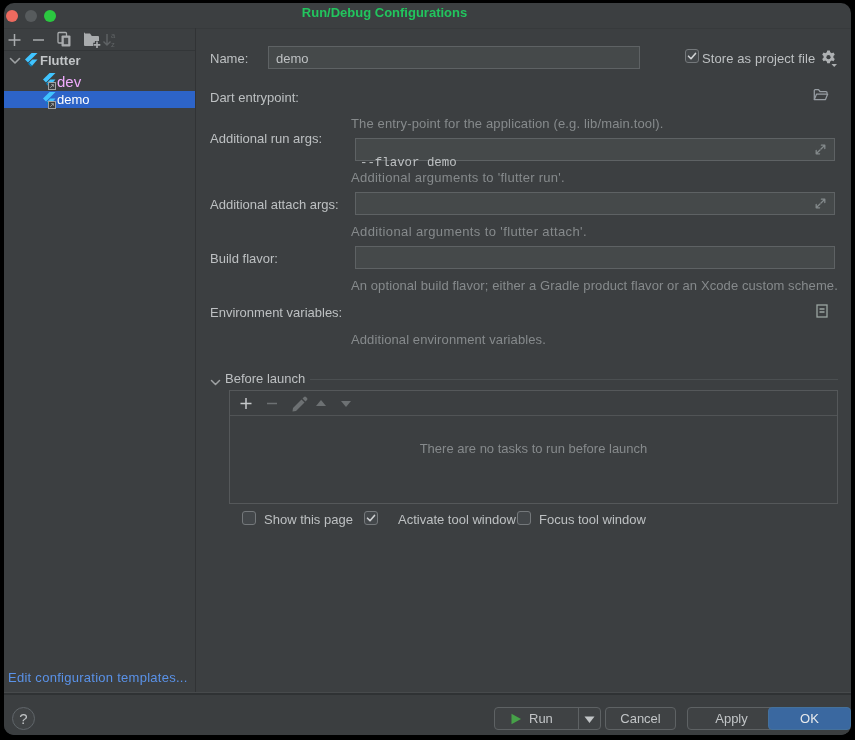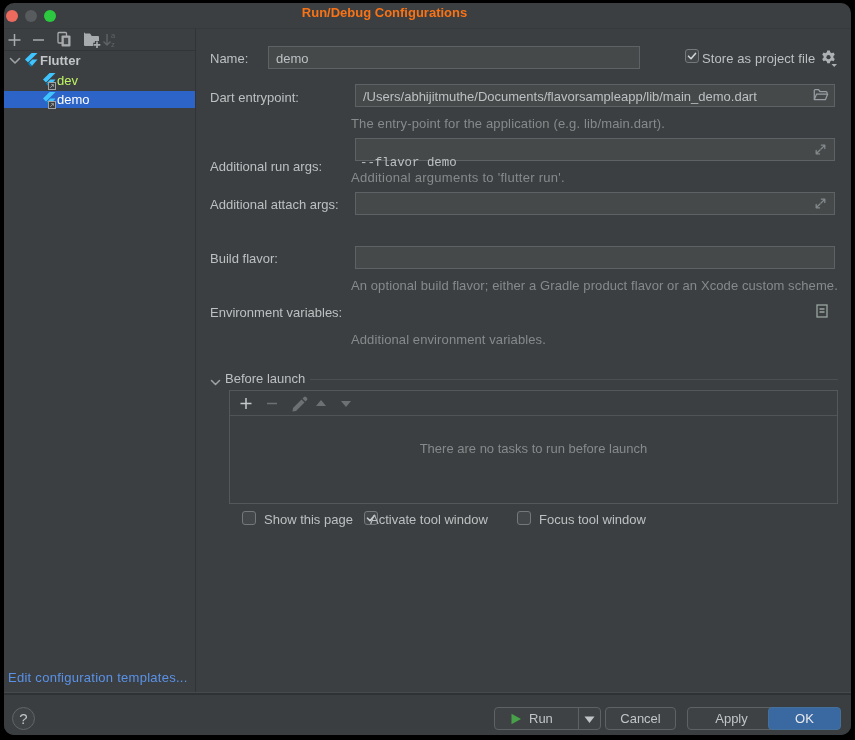--- a/index.html
+++ b/index.html
@@ -25,21 +25,21 @@
   color:#c2c5c7; font-size:13px; text-align:center; line-height:21px; background:#3f4244;
 }
 </style>
 </head>
 <body>
 <div id="win">
 
   <div class="abs" style="left:2px; top:7px; width:12px; height:12px; border-radius:50%; background:#ed6a5f;"></div>
   <div class="abs" style="left:21px; top:7px; width:12px; height:12px; border-radius:50%; background:#575b5d;"></div>
   <div class="abs" style="left:40px; top:7px; width:12px; height:12px; border-radius:50%; background:#2bc840;"></div>
-  <div class="abs" style="left:0; top:2px; width:761px; text-align:center; font-size:13px; font-weight:bold; color:#f97316;">Run/Debug Configurations</div>
+  <div class="abs" style="left:0; top:2px; width:761px; text-align:center; font-size:13px; font-weight:bold; color:#22c55e;">Run/Debug Configurations</div>
   <div class="abs" style="left:0; top:25px; width:847px; height:1px; background:#373a3c;"></div>
 
   <div class="abs" style="left:191px; top:25px; width:1px; height:667px; background:#313335;"></div>
 
   <div class="abs" id="tb1" style="left:0px; top:26px; width:191px; height:21px;">
     <svg width="191" height="21" viewBox="0 0 191 21">
       <g stroke="#a9acae" stroke-width="1.5" fill="none">
         <path d="M10.5 5 L10.5 17 M4.5 11 L16.5 11"></path>
         <path d="M29 11 L40 11"></path>
       </g>
@@ -75,21 +75,21 @@
       <path d="M14.5 7.5 L9.3 7.5 L6.1 10.7 L9.1 13.7 Z" fill="#40c4ff"></path>
       <path d="M6.1 10.7 L9.1 13.7 L8 14.8 L5 11.8 Z" fill="#0286c3"></path>
     </svg>
     <div class="abs" style="left:36px; top:1px; font-size:13px; font-weight:bold; color:#c2c5c7;">Flutter</div>
 
     <svg class="abs" style="left:37px; top:20px;" width="16" height="16" viewBox="0 0 16 16">
       <path d="M14.5 1 L8.6 1 L2 7.6 L5 10.5 Z" fill="#40c4ff"></path>
       <path d="M14.5 7.5 L9.3 7.5 L6.1 10.7 L9.1 13.7 Z" fill="#40c4ff"></path>
       <path d="M6.1 10.7 L9.1 13.7 L8 14.8 L5 11.8 Z" fill="#0286c3"></path>
     </svg>
-    <div class="abs" style="left:53px; top:21px; font-size:13px; color:#bef264;">dev</div>
+    <div class="abs" style="left:53px; top:21px; font-size:15px; color:#f0abfc;">dev</div>
 
     <svg class="abs" style="left:37px; top:39px;" width="16" height="16" viewBox="0 0 16 16">
       <path d="M14.5 1 L8.6 1 L2 7.6 L5 10.5 Z" fill="#40c4ff"></path>
       <path d="M14.5 7.5 L9.3 7.5 L6.1 10.7 L9.1 13.7 Z" fill="#40c4ff"></path>
       <path d="M6.1 10.7 L9.1 13.7 L8 14.8 L5 11.8 Z" fill="#0286c3"></path>
     </svg>
     <div class="abs" style="left:53px; top:40px; font-size:13px; color:#ffffff;">demo</div>
 
     <svg class="abs" style="left:44px; top:30px;" width="8" height="8" viewBox="0 0 8 8">
       <rect x="0.5" y="0.5" width="7" height="7" fill="#3c3f41" stroke="#9fa2a4" stroke-width="1"></rect>
@@ -115,53 +115,51 @@
     <svg width="18" height="18" viewBox="0 0 18 18">
       <g fill="#aeb1b3">
         <path d="M7.2 1.5 h2.6 l0.4 1.8 a4.9 4.9 0 0 1 1.5 0.9 l1.8 -0.6 l1.3 2.2 l-1.4 1.2 a5 5 0 0 1 0 1.8 l1.4 1.2 l-1.3 2.2 l-1.8 -0.6 a4.9 4.9 0 0 1 -1.5 0.9 l-0.4 1.8 h-2.6 l-0.4 -1.8 a4.9 4.9 0 0 1 -1.5 -0.9 l-1.8 0.6 l-1.3 -2.2 l1.4 -1.2 a5 5 0 0 1 0 -1.8 l-1.4 -1.2 l1.3 -2.2 l1.8 0.6 a4.9 4.9 0 0 1 1.5 -0.9 z"></path>
         <circle cx="8.5" cy="8.2" r="2.1" fill="#3c3f41"></circle>
         <path d="M11.5 15 L17 15 L14.2 18 Z"></path>
       </g>
     </svg>
   </div>
 
   <div class="lbl" style="left:206px; top:87px;">Dart entrypoint:</div>
-  <div class="field" style="left:351px; top:81px; width:480px;">
-      <span class="ftext">/Users/abhijitmuthe/Documents/flavorsampleapp/lib/main_demo.dart</span>
-    </div>
   <div class="abs" id="folder" style="left:809px; top:85px;">
     <svg width="16" height="14" viewBox="0 0 16 14">
       <g stroke="#979da3" stroke-width="1.25" fill="none" stroke-linejoin="round">
         <path d="M1.3 11.5 L1.3 2.6 a1 1 0 0 1 1 -1 h3.2 l1.5 1.9 h6 a1 1 0 0 1 1 1 v1.2"></path>
         <path d="M1.3 11.5 L3.6 6 h11.1 L12.5 11.5 z"></path>
       </g>
     </svg>
   </div>
-  <div class="help" style="left:347px; top:113px; letter-spacing:0.145px;">The entry-point for the application (e.g. lib/main.dart).</div>
-
-  <div class="lbl" style="left:206px; top:156px;">Additional run args:</div>
+  <div class="help" style="left:347px; top:113px; letter-spacing:0.145px;">The entry-point for the application (e.g. lib/main.tool).</div>
+
+  <div class="lbl" style="left:206px; top:128px;">Additional run args:</div>
   <div class="field" style="left:351px; top:135px; width:480px;">
       <span class="ftext" style="font-family:'Liberation Mono',monospace; font-size:12.4px; top:5px; left:4px;margin-top:12px;">--flavor demo</span>
     </div>
   <div class="abs expand" style="left:810px; top:139px;"><svg width="13" height="13" viewBox="0 0 13 13">
       <g stroke="#83898b" stroke-width="1.3" fill="none" stroke-linecap="round" stroke-linejoin="round">
         <path d="M7 6 L10.8 2.2 M7.4 2.2 L10.8 2.2 L10.8 5.6"></path>
         <path d="M6 7 L2.2 10.8 M2.2 7.4 L2.2 10.8 L5.6 10.8"></path>
       </g>
     </svg></div>
   <div class="help" style="left:347px; top:167px; letter-spacing:0.27px;">Additional arguments to 'flutter run'.</div>
 
   <div class="lbl" style="left:206px; top:194px;">Additional attach args:</div>
   <div class="field" style="left:351px; top:189px; width:480px;"></div>
   <div class="abs expand" style="left:810px; top:193px;"><svg width="13" height="13" viewBox="0 0 13 13">
       <g stroke="#83898b" stroke-width="1.3" fill="none" stroke-linecap="round" stroke-linejoin="round">
         <path d="M7 6 L10.8 2.2 M7.4 2.2 L10.8 2.2 L10.8 5.6"></path>
         <path d="M6 7 L2.2 10.8 M2.2 7.4 L2.2 10.8 L5.6 10.8"></path>
       </g>
     </svg></div>
+  <div class="help" style="left:347px; top:221px; letter-spacing:0.38px;">Additional arguments to 'flutter attach'.</div>
 
   <div class="lbl" style="left:206px; top:248px;">Build flavor:</div>
   <div class="field" style="left:351px; top:243px; width:480px;"></div>
   <div class="help" style="left:347px; top:275px; letter-spacing:0.094px;">An optional build flavor; either a Gradle product flavor or an Xcode custom scheme.</div>
 
   <div class="lbl" style="left:206px; top:302px;">Environment variables:</div>
   <div class="abs" id="envicon" style="left:812px; top:301px;">
     <svg width="13" height="15" viewBox="0 0 13 15">
       <rect x="1" y="1" width="10" height="12" fill="none" stroke="#9aa5a1" stroke-width="1.3"></rect>
       <path d="M3.5 5 h5 M3.5 8 h5" stroke="#9aa5a1" stroke-width="1.3"></path>
@@ -194,21 +192,21 @@
   </div>
   <div class="abs" style="left:226px; top:438px; width:607px; text-align:center; font-size:13px; color:#868a8c;">There are no tasks to run before launch</div>
 
   <div class="cb" style="left:238px; top:508px;"></div>
   <div class="lbl" style="left:260px; top:509px;">Show this page</div>
   <div class="cb" style="left:360px; top:508px;">
       <svg width="12" height="12" viewBox="0 0 12 12">
         <path d="M2.5 6.2 L5 8.7 L9.5 3.4" stroke="#cfd1d3" stroke-width="1.6" fill="none" stroke-linecap="round" stroke-linejoin="round"></path>
       </svg>
     </div>
-  <div class="lbl" style="left:366px; top:509px;">Activate tool window</div>
+  <div class="lbl" style="left:394px; top:509px;">Activate tool window</div>
   <div class="cb" style="left:513px; top:508px;"></div>
   <div class="lbl" style="left:535px; top:509px;">Focus tool window</div>
 
   <div class="abs" style="left:4px; top:667px; font-size:13px; letter-spacing:0.27px; color:#5a92e8;">Edit configuration templates...</div>
   <div class="abs" style="left:0; top:689px; width:847px; height:1px; background:#474a4c;"></div>
     <div class="abs" style="left:0; top:690px; width:847px; height:2px; background:#2f3234;"></div>
     <div class="abs" style="left:0; top:692px; width:847px; height:40px; background:#3b3e40;"></div>
 
   <div class="abs" style="left:8px; top:704px; width:23px; height:23px; border-radius:50%; border:1px solid #60666a; background:#404345; color:#c0c3c5; text-align:center; line-height:21px; font-size:15px;">?</div>
 
@@ -217,14 +215,14 @@
         <path d="M1.5 0.8 L11 6 L1.5 11.2 Z" fill="#46a148"></path>
       </svg>
     <span style="position:absolute; left:34px; top:0;">Run</span>
     <div style="position:absolute; right:21px; top:0; width:1px; height:21px; background:#5e6264;"></div>
     <svg style="position:absolute; right:5px; top:8px;" width="11" height="8" viewBox="0 0 11 8">
         <path d="M0.5 0.5 L10.5 0.5 L5.5 7 Z" fill="#c2c5c7"></path>
       </svg>
   </div>
   <div class="btn" style="left:601px; top:704px; width:71px;">Cancel</div>
   <div class="btn" style="left:683px; top:704px; width:89px;">Apply</div>
-  <div class="btn" style="left:764px; top:704px; width:73px; background:#3a68a0; border-color:#44719c; color:#e8eaec;">OK</div>
+  <div class="btn" style="left:764px; top:704px; width:83px; background:#3a68a0; border-color:#44719c; color:#e8eaec;">OK</div>
 </div>
 
 </body></html>

